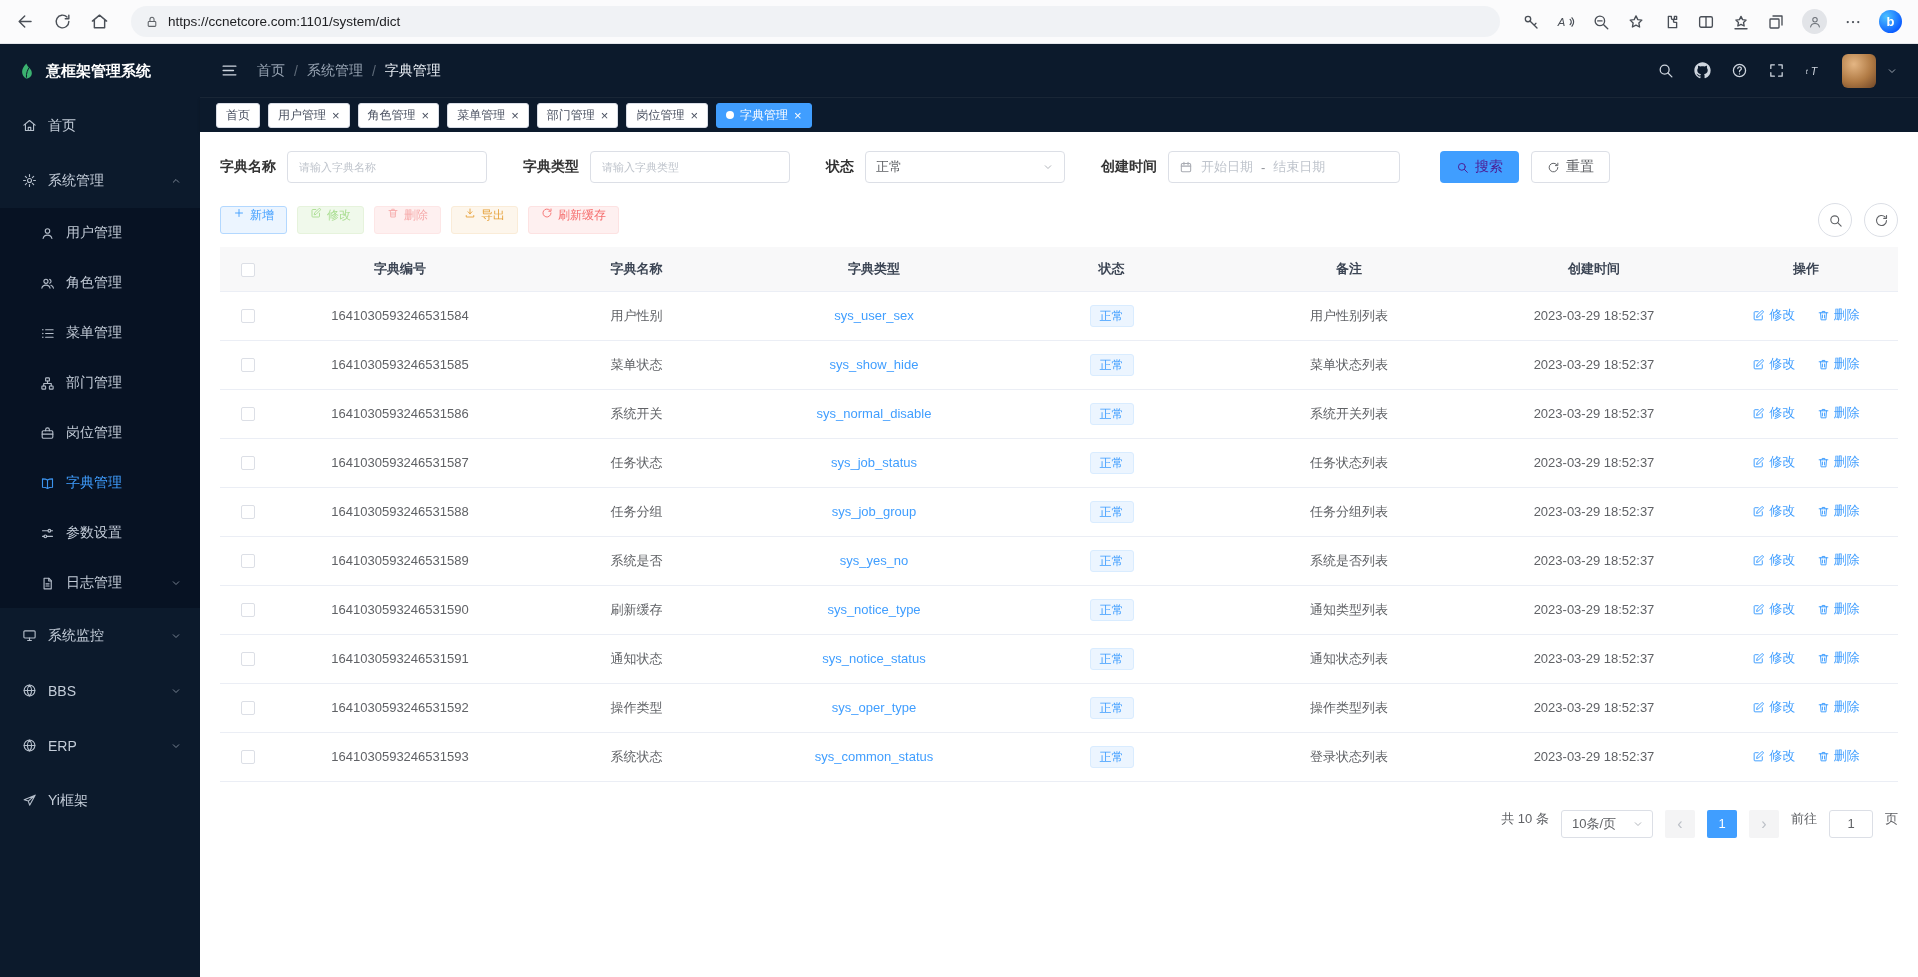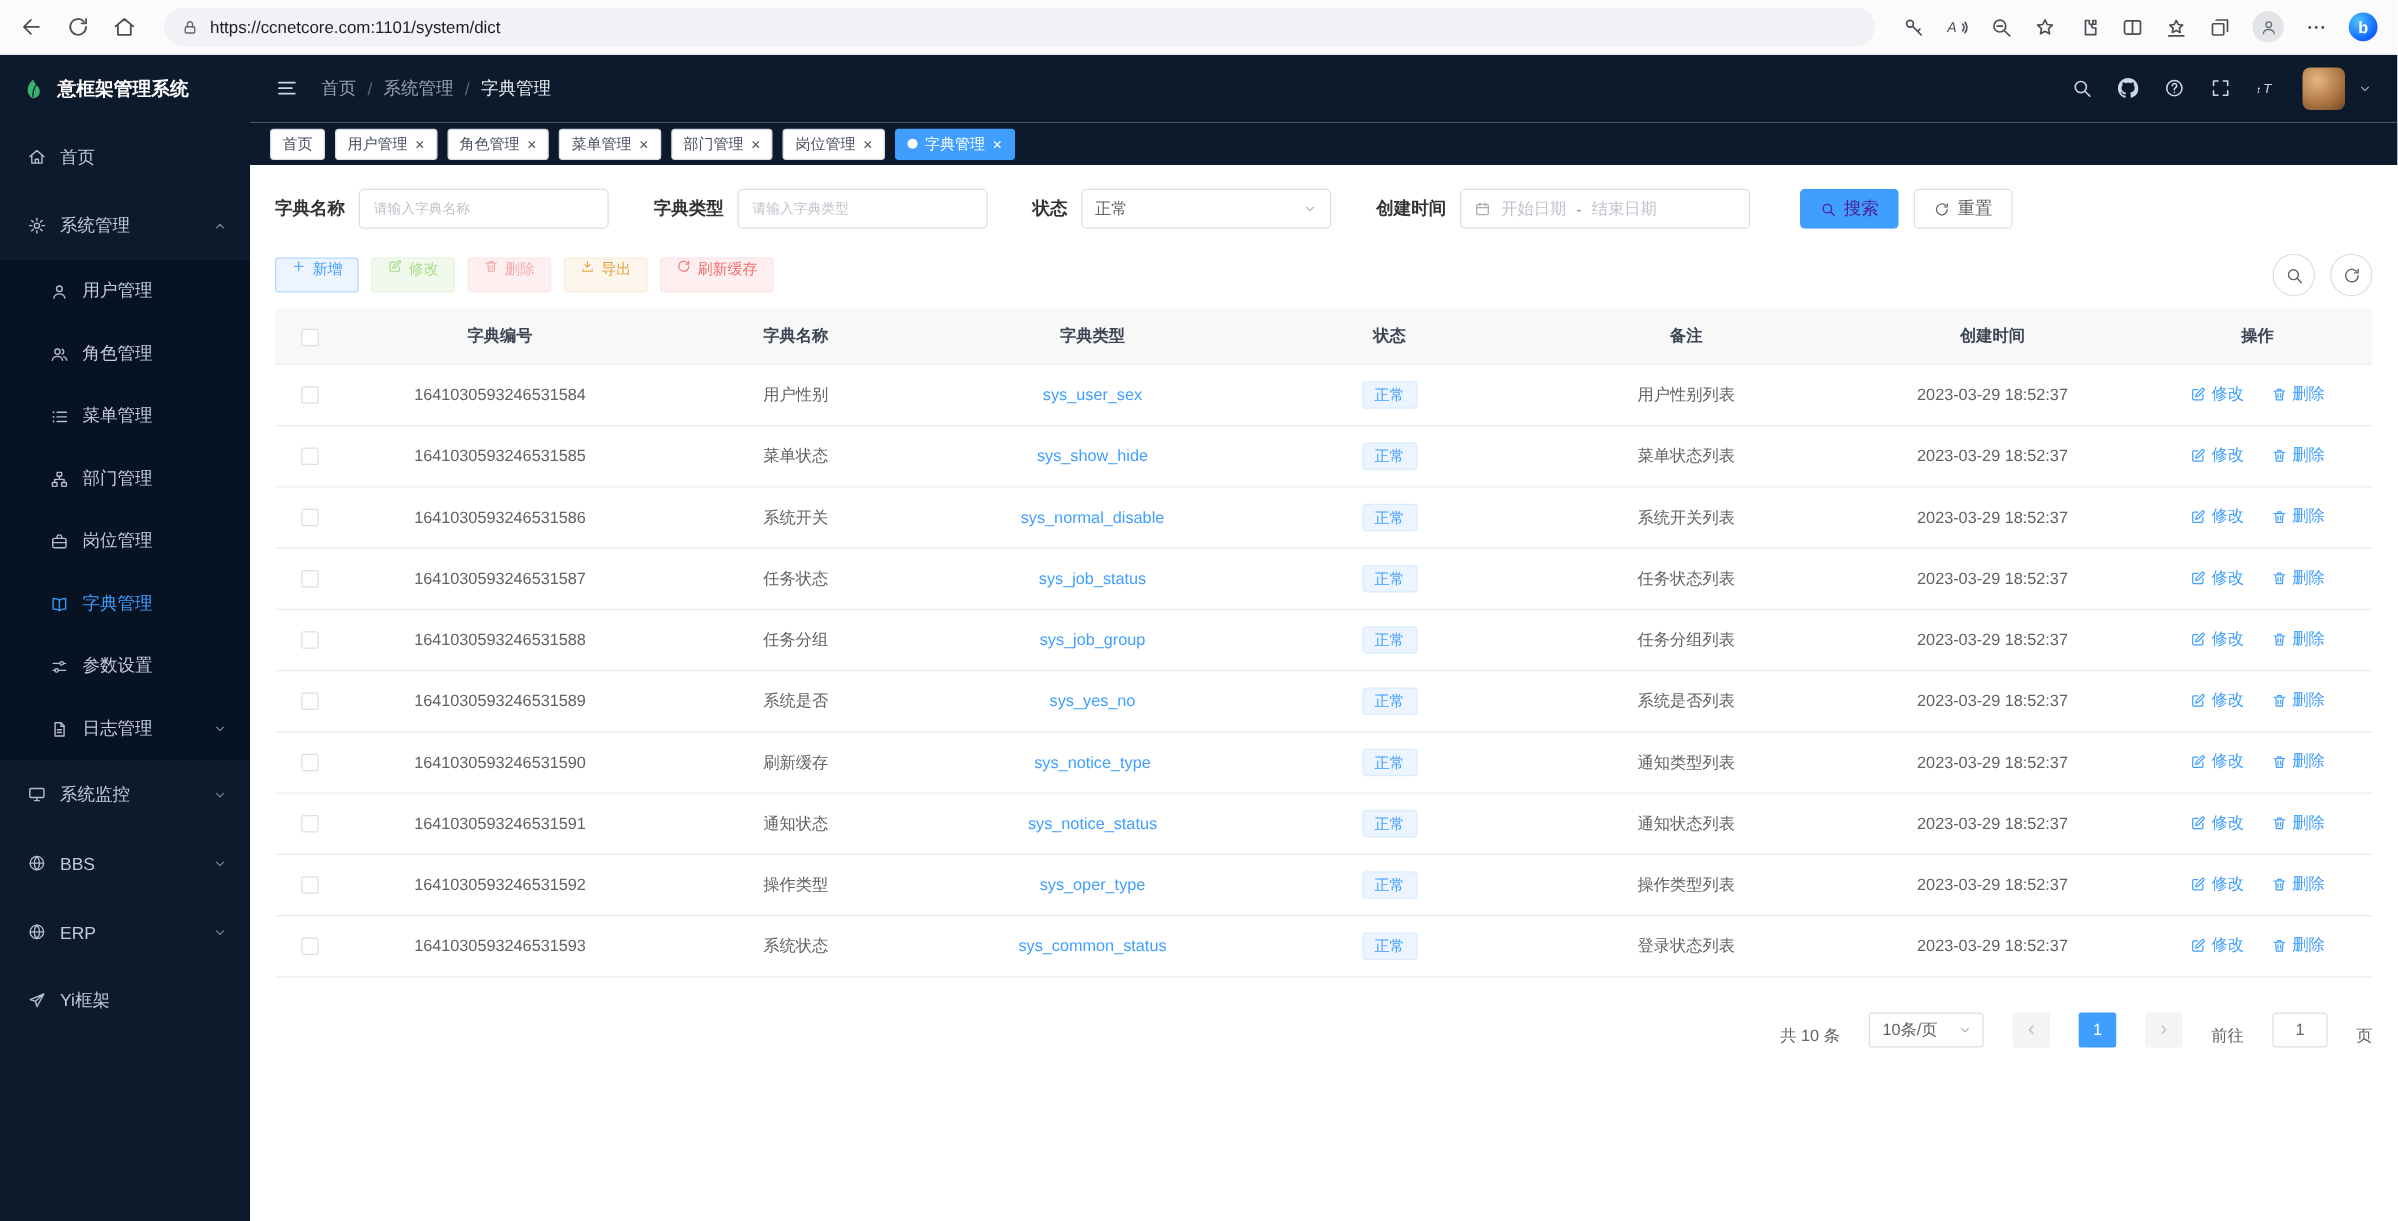--- a/index.html
+++ b/index.html
@@ -93,21 +93,21 @@
 
   table.dict{ width:100%; border-collapse:collapse; table-layout:fixed; font-size:13px; color:#606266; }
   table.dict thead th{ background:#f8f8f9; height:44px; font-size:13px; font-weight:bold; color:#3c4554; border-bottom:1px solid #ebeef5; text-align:center; }
   table.dict tbody td{ height:49px; border-bottom:1px solid #ebeef5; text-align:center; vertical-align:middle; white-space:nowrap; overflow:hidden; text-overflow:ellipsis; }
   .cb{ display:inline-block; width:14px; height:14px; border:1px solid #dcdfe6; border-radius:2px; background:#fff; cursor:pointer; vertical-align:middle; }
   .tag{ background:#ecf5ff; border:1px solid #d9ecff; color:#409eff; border-radius:3px; padding:0 9px; font-size:12px; line-height:20px; display:inline-block; }
   .tlink{ color:#409eff; cursor:pointer; text-decoration:none; }
   .op{ color:#409eff; display:inline-flex; align-items:center; gap:4px; margin:0 9px; cursor:pointer; text-decoration:none; }
   .op i{ width:13px; height:13px; }
 
-  .pagination{ display:flex; justify-content:flex-end; align-items:flex-end; gap:23px; margin-top:28px; font-size:13px; color:#606266; }
+  .pagination{ display:flex; justify-content:flex-end; align-items:flex-start; gap:12px; margin-top:28px; font-size:13px; color:#606266; }
   .psel{ height:28px; border:1px solid #dcdfe6; border-radius:3px; display:flex; align-items:center; gap:16px; padding:0 8px 0 10px; cursor:pointer; background:#fff; }
   .psel i{ width:12px; height:12px; color:#a8abb2; }
   .pbtn{ width:30px; height:28px; border-radius:2px; background:#f4f4f5; color:#bcc0c7; display:flex; align-items:center; justify-content:center; font-size:16px; cursor:pointer; }
   .pbtn.prev::before{ content:"‹"; }
   .pbtn.next::before{ content:"›"; }
   .pbtn.page{ background:#409eff; color:#fff; font-size:13px; }
   .pinput{ width:44px; height:28px; border:1px solid #dcdfe6; border-radius:3px; text-align:center; font-size:13px; color:#606266; outline:none; font-family:inherit; }
 </style>
 </head>
 <body>

